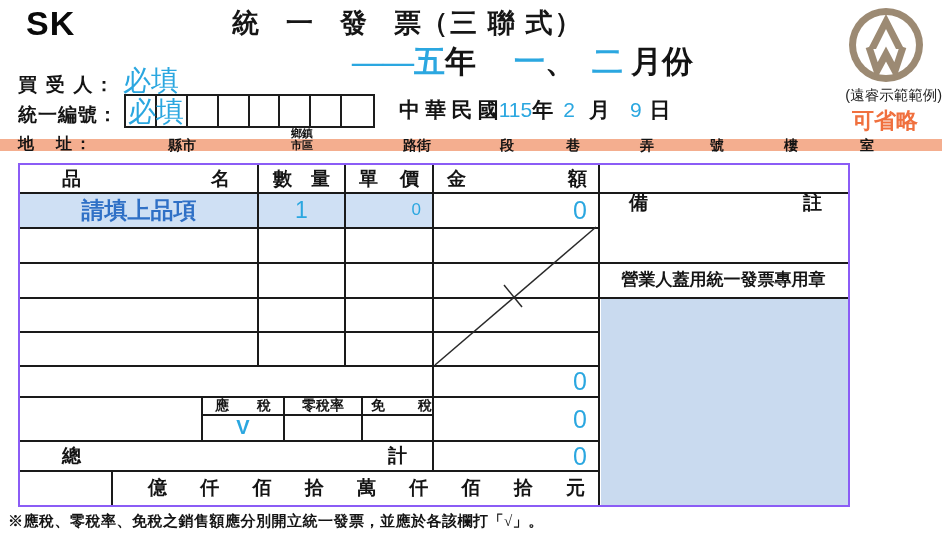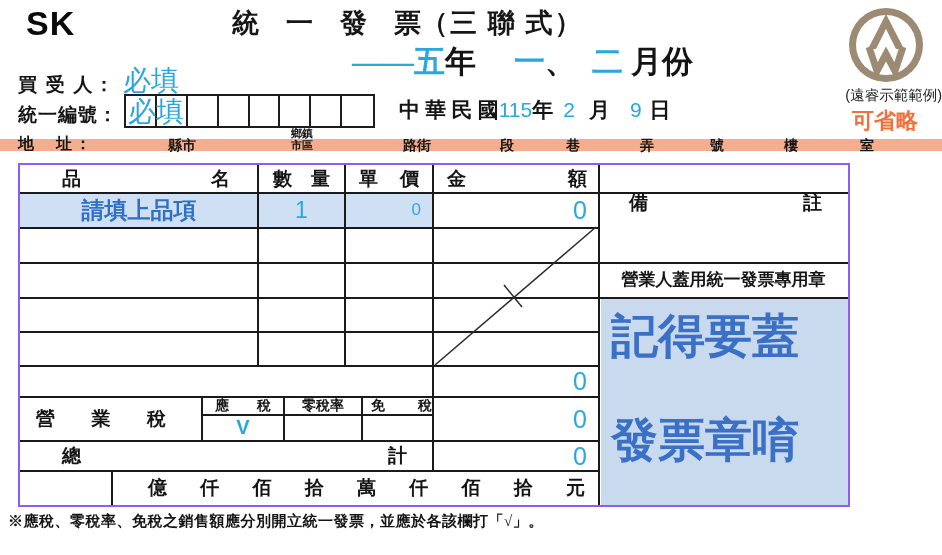--- a/index.html
+++ b/index.html
@@ -178,33 +178,28 @@
     <div class="cell th jfy th-amount">金 額</div>
     <div class="cell th jfy th-note">備 註</div>
 
     <div class="cell item1">請填上品項</div>
     <div class="cell qty1 val">1</div>
     <div class="cell price1 val">0</div>
     <div class="cell amt1 amt val">0</div>
 
     <div class="cell amt-sales amt val">0</div>
 
-    <div class="cell jfy btax-label">營 業 稅</div>
     <div class="cell subth jfy sub-taxable">應 稅</div>
     <div class="cell subth sub-zero">零稅率</div>
     <div class="cell subth jfy sub-exempt">免 稅</div>
     <div class="cell vmark val">V</div>
     <div class="cell amt-btax amt val">0</div>
 
     <div class="cell jfy total-label">總 計</div>
     <div class="cell amt-total amt val">0</div>
 
     <div class="cell jfy caps-digits">億 仟 佰 拾 萬 仟 佰 拾 元</div>
 
     <div class="cell stamp-cell">營業人蓋用統一發票專用章</div>
-    <div class="cell reminder-box">
-      <div>記得要蓋</div>
-      <div class="reminder-line2">發票章唷</div>
-    </div>
   </div>
 </div>
 
 <div class="abs footnote">※應稅、零稅率、免稅之銷售額應分別開立統一發票，並應於各該欄打「√」。</div>
 
 </body></html>

